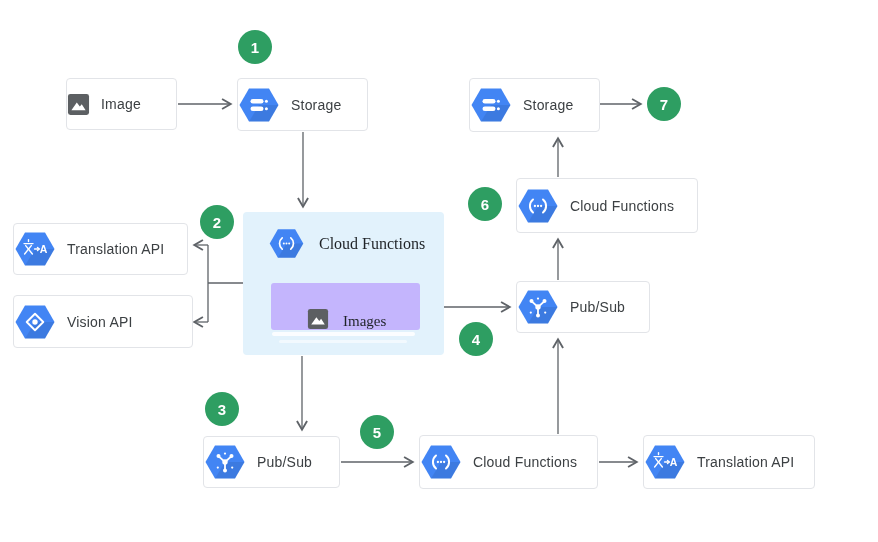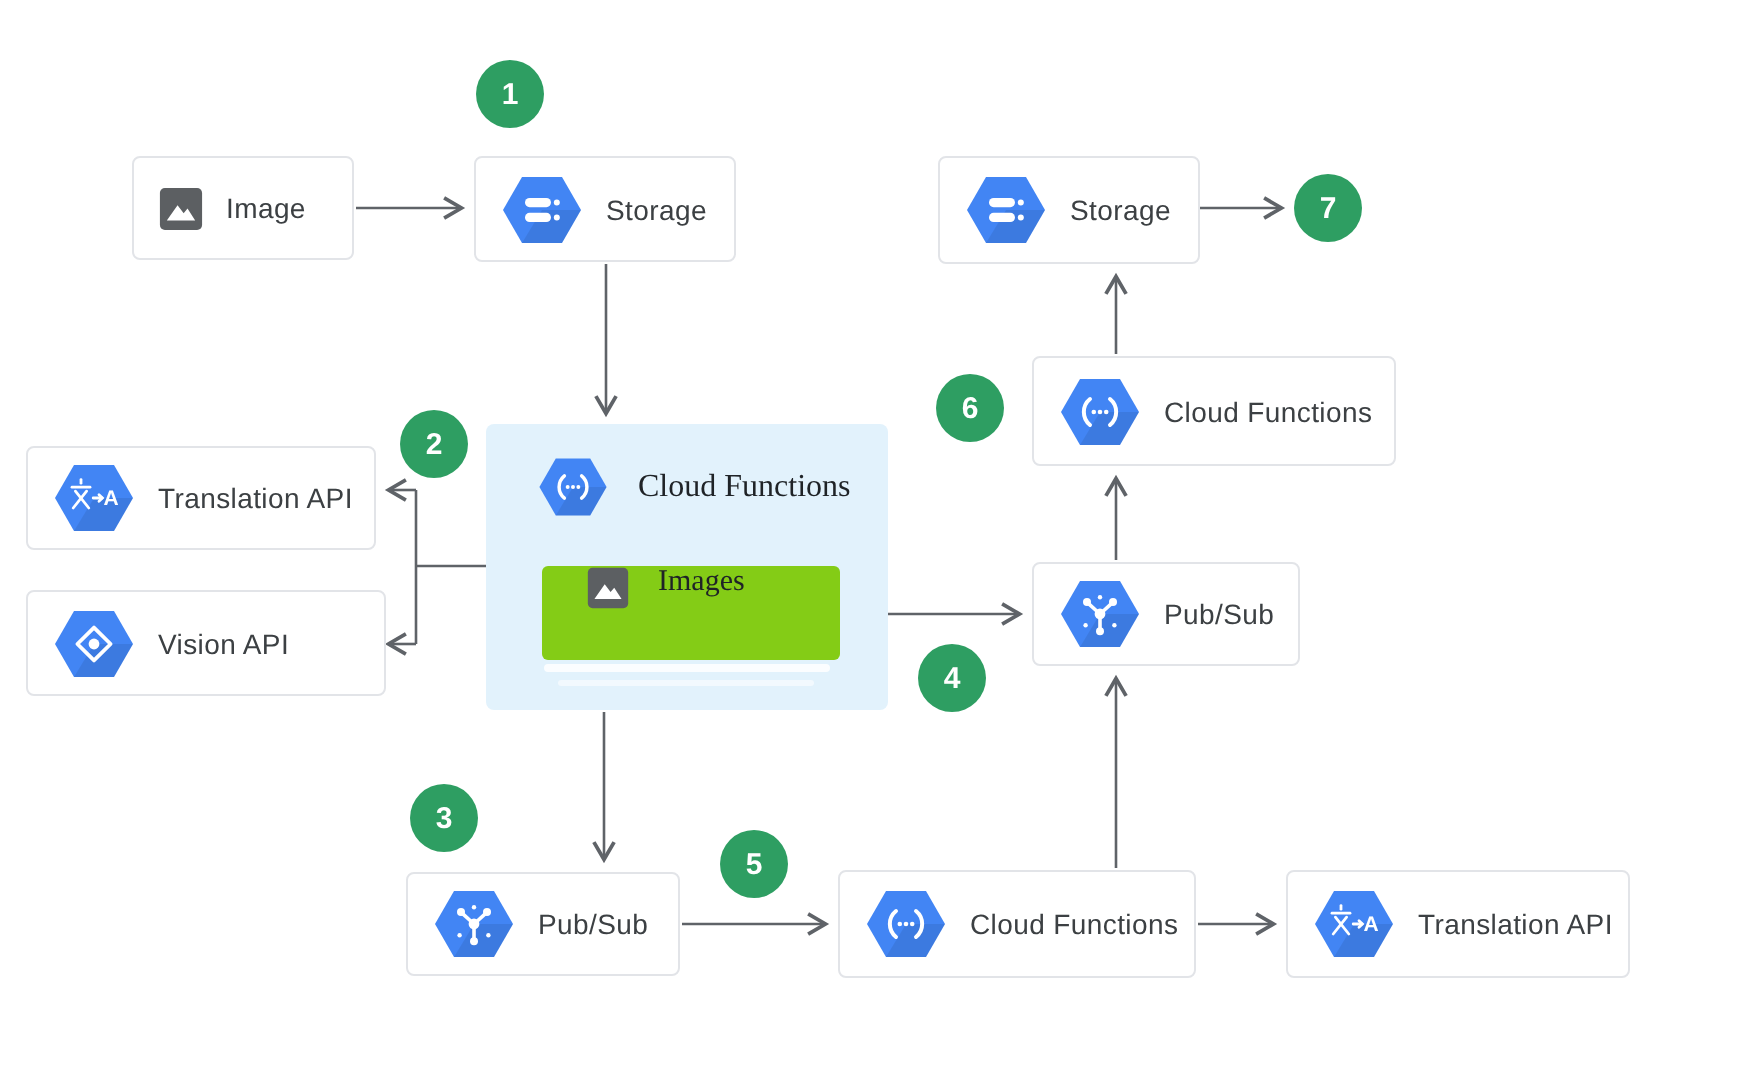--- a/index.html
+++ b/index.html
@@ -1,36 +1,36 @@
 <!DOCTYPE html>
 <html><head>
 <meta charset="utf-8">
 <style>
   html,body{margin:0;padding:0;background:#fff;}
   #stage{position:relative;width:878px;height:542px;background:#ffffff;overflow:hidden;
          font-family:"Liberation Sans",sans-serif;}
   #arrow-layer{position:absolute;left:0;top:0;width:878px;height:542px;pointer-events:none;}
   .edge{stroke:#5f6368;stroke-width:1.3;fill:none;}
-  .node{position:absolute;display:flex;align-items:center;gap:11px;padding-left:12px;
+  .node{position:absolute;display:flex;align-items:center;gap:11px;
         background:#fff;border:1px solid #e2e4e8;border-radius:4px;box-sizing:border-box;
         color:#3c4043;font-size:14px;}
   .node .label{white-space:nowrap;letter-spacing:.2px;}
   .icon{width:42px;height:36px;flex:0 0 auto;}
   .icon.image-icon{width:23px;height:23px;}
   .badge{position:absolute;width:34px;height:34px;border-radius:50%;background:#2e9e62;
          color:#fff;display:flex;align-items:center;justify-content:center;
          font-size:15px;font-weight:bold;}
   
   .central{position:absolute;left:243px;top:212px;width:201px;height:143px;
            background:#e2f2fc;border-radius:4px;box-sizing:border-box;}
   .central-head{display:flex;align-items:center;gap:15px;padding:16px 0 0 26px;}
   .central-head .icon{width:35px;height:31px;}
   .central-head .label{font-family:"Liberation Serif",serif;font-size:16px;color:#1f2327;}
-  .central-card{position:absolute;left:28px;top:71px;width:149px;height:47px;background:#84cc16;
-                border-radius:3px;display:flex;align-items:flex-start;gap:14px;padding-left:22px;
+  .central-card{position:absolute;left:28px;top:71px;width:149px;height:47px;background:#c4b5fd;
+                border-radius:3px;display:flex;align-items:flex-end;gap:14px;padding-left:36px;
                 box-sizing:border-box;}
   .central-card .icon{width:22px;height:22px;}
   .central-card .label{font-family:"Liberation Serif",serif;font-size:15px;color:#1f2327;}
   .stack-line{position:absolute;border-radius:2px;background:rgba(255,255,255,.85);}
   .stack-line.l1{left:29px;top:120px;width:143px;height:4px;}
   .stack-line.l2{left:36px;top:128px;width:128px;height:3px;background:rgba(255,255,255,.55);}
 </style>
 </head>
 <body>
 

